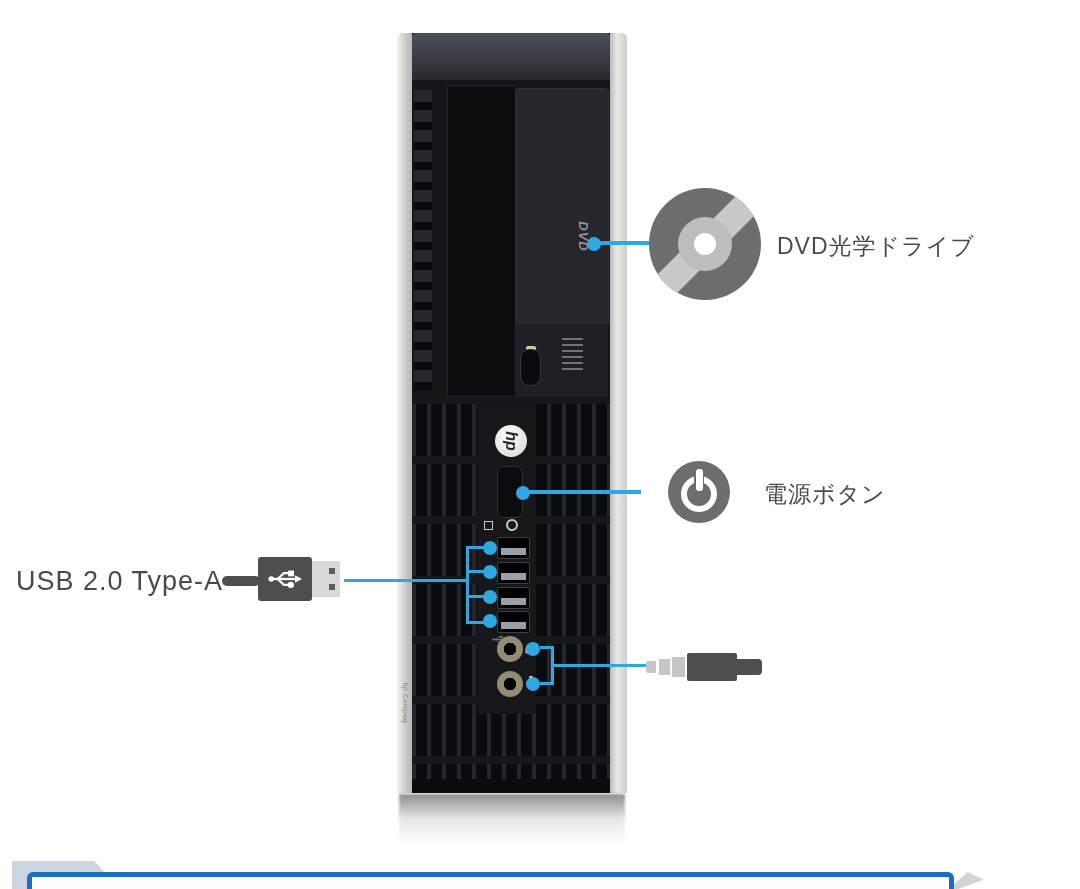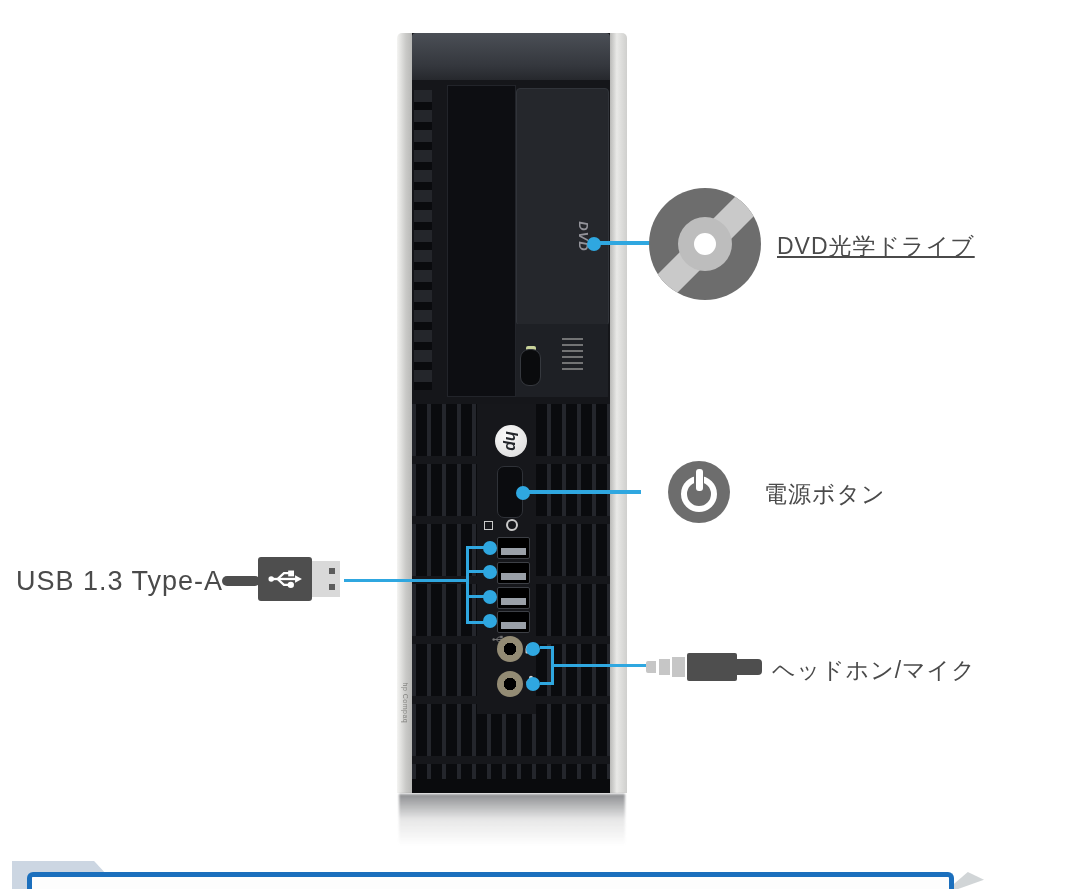--- a/index.html
+++ b/index.html
@@ -180,32 +180,32 @@
   </div>
   <div id="reflection" class="abs"></div>
 
   <div class="abs dot" style="left:587px;top:237px;"></div>
   <div class="abs cline" style="left:594px;top:241px;width:58px;height:4px;"></div>
   <div id="dvd-disc" class="abs">
     <div class="band"></div>
       <div class="hub"></div>
       <div class="hole"></div>
   </div>
-  <div class="abs jp-label" style="left:777px;top:231px;text-decoration:underline;">DVD光学ドライブ</div>
+  <div class="abs jp-label" style="left:777px;top:231px;">DVD光学ドライブ</div>
 
   <div class="abs dot" style="left:516px;top:486px;"></div>
   <div class="abs cline" style="left:523px;top:490px;width:118px;height:4px;"></div>
   <div id="power-symbol" class="abs">
     <div class="ring"></div>
       <div class="notch"></div>
       <div class="bar"></div>
   </div>
   <div class="abs jp-label" style="left:764px;top:479px;">電源ボタン</div>
 
-  <div class="abs" style="left:16px;top:566px;font-size:27px;color:#4a4a4a;letter-spacing:1px;">USB 1.3 Type-A</div>
+  <div class="abs" style="left:16px;top:566px;font-size:27px;color:#4a4a4a;letter-spacing:1px;">USB 2.0 Type-A</div>
   <div id="usb-cable" class="abs"></div>
   <div id="usb-body" class="abs">
     <svg width="36" height="26" viewBox="0 0 34 24">
       <g stroke="#fff" stroke-width="2.2" fill="none">
         <path d="M4 12 H27"></path>
           <path d="M10 12 L16 6.5 H21.5"></path>
           <path d="M10 12 L16 17.5 H21.5"></path>
       </g>
       <circle cx="4" cy="12" r="2.6" fill="#fff"></circle>
       <rect x="20" y="4" width="5.5" height="5.5" fill="#fff"></rect>
@@ -234,19 +234,18 @@
   <div class="abs cline" style="left:540px;top:682px;width:14px;height:3px;"></div>
   <div class="abs cline" style="left:551px;top:646px;width:3px;height:39px;"></div>
   <div class="abs cline" style="left:551px;top:664px;width:96px;height:3px;"></div>
   <div class="abs">
     <div id="plug-nub" class="abs plug-seg"></div>
     <div id="plug-seg1" class="abs plug-seg"></div>
     <div id="plug-seg2" class="abs plug-seg"></div>
     <div id="plug-body" class="abs"></div>
     <div id="plug-tail" class="abs"></div>
   </div>
-  <div class="abs jp-label" style="left:772px;top:655px;">ヘッドホン/マイク</div>
 
   <div id="ribbon" class="abs"></div>
   <div id="banner-corner" class="abs"></div>
   <div id="banner-box" class="abs"></div>
 
 </div>
 
 </body></html>

